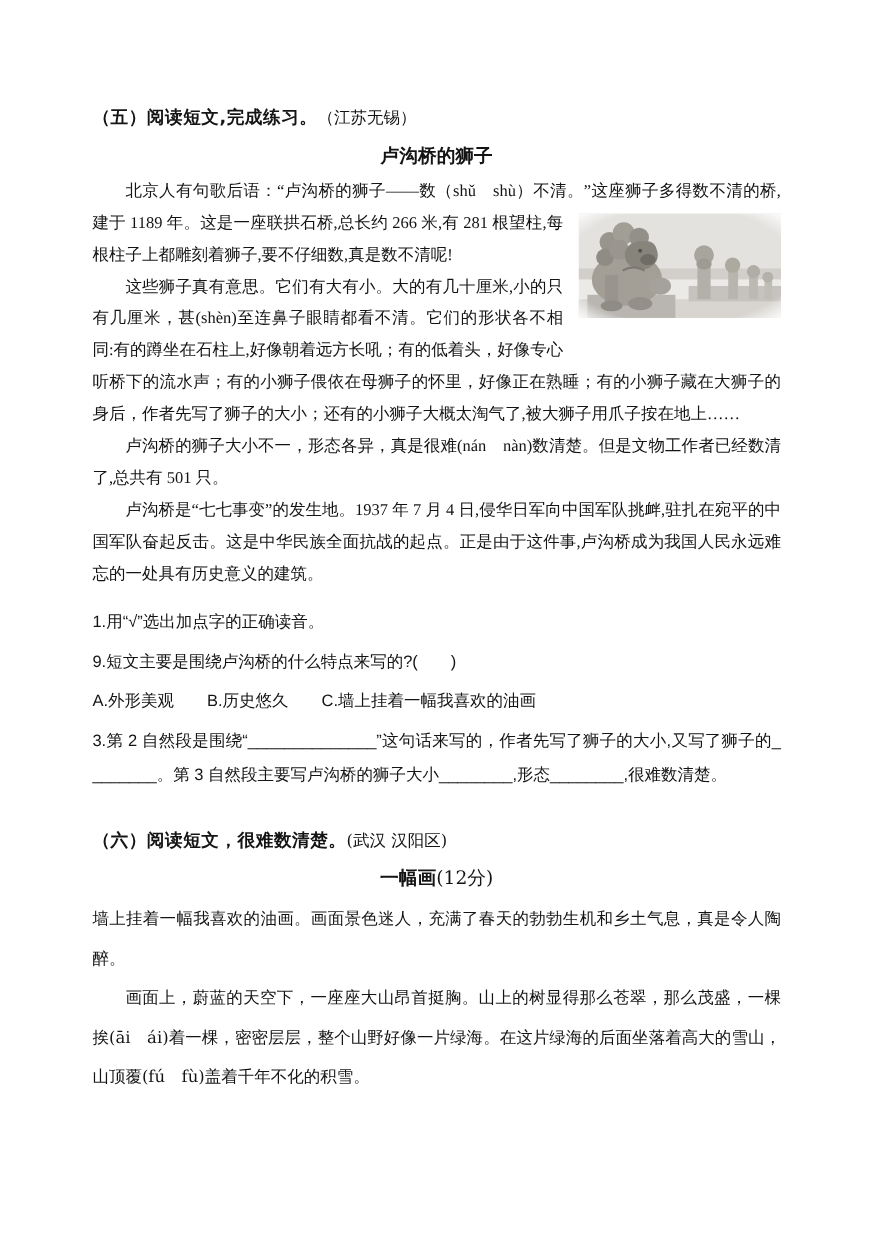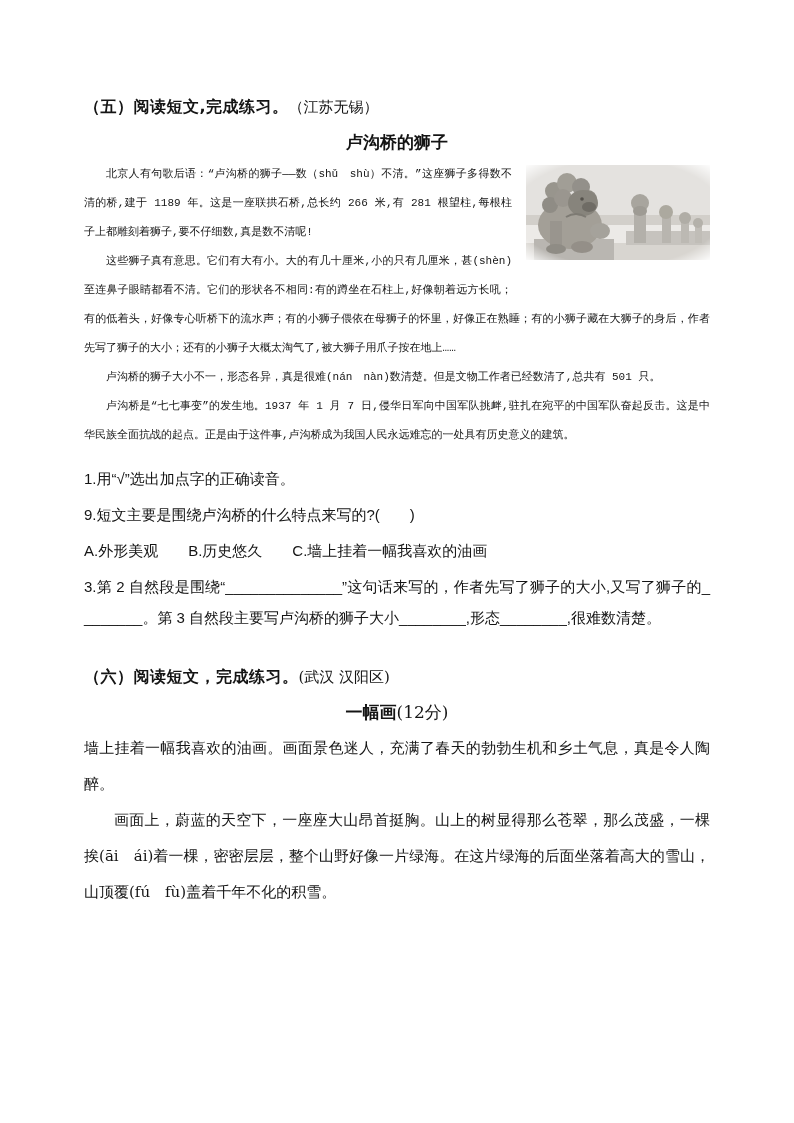--- a/index.html
+++ b/index.html
@@ -18,21 +18,21 @@
     font-family:"DejaVu Serif",serif;
   }
   
   .passage-title{
     text-align:center;font-family:"DejaVu Serif",serif;font-weight:bold;
     font-size:17px;line-height:22px;margin:13px 0 7px 0;
   }
   .passage-title .score{font-weight:normal;font-family:"DejaVu Serif",serif;}
   
   .passage{
-    font-family:Liberation Mono, monospace;font-size:11px;line-height:29px;
+    font-family:Liberation Serif, serif;font-size:15px;line-height:29px;
     text-align:justify;word-break:break-all;
   }
   .passage p{margin:0;}
   .indent{text-indent:2em;}
   
   .lion-float{
     float:right;width:184px;height:95px;margin:5px 0 26px 14px;
   }
   .lion-float svg{display:block;width:184px;height:95px;}
   
@@ -103,32 +103,32 @@
           <ellipse cx="56" cy="82" rx="11" ry="6" fill="#948f88"></ellipse>
           <ellipse cx="74" cy="66" rx="10" ry="8" fill="#a5a29b"></ellipse>
           <path d="M40 52 Q50 46 60 52" stroke="#7d7a73" stroke-width="2" fill="none"></path>
 
           <rect width="184" height="95" fill="url(#fade)"></rect>
         </svg>
       </span><span>清的桥,建于 1189 年。这是一座联拱石桥,总长约 266 米,有 281 根望柱,每根柱子上都雕刻着狮子,要不仔细数,真是数不清呢!</span>
     </p>
     <p class="indent">这些狮子真有意思。它们有大有小。大的有几十厘米,小的只有几厘米，甚(shèn)至连鼻子眼睛都看不清。它们的形状各不相同:有的蹲坐在石柱上,好像朝着远方长吼；有的低着头，好像专心听桥下的流水声；有的小狮子偎依在母狮子的怀里，好像正在熟睡；有的小狮子藏在大狮子的身后，作者先写了狮子的大小；还有的小狮子大概太淘气了,被大狮子用爪子按在地上……</p>
     <p class="indent">卢沟桥的狮子大小不一，形态各异，真是很难(nán　nàn)数清楚。但是文物工作者已经数清了,总共有 501 只。</p>
-    <p class="indent">卢沟桥是“七七事变”的发生地。1937 年 1 月 7 日,侵华日军向中国军队挑衅,驻扎在宛平的中国军队奋起反击。这是中华民族全面抗战的起点。正是由于这件事,卢沟桥成为我国人民永远难忘的一处具有历史意义的建筑。</p>
+    <p class="indent">卢沟桥是“七七事变”的发生地。1937 年 7 月 4 日,侵华日军向中国军队挑衅,驻扎在宛平的中国军队奋起反击。这是中华民族全面抗战的起点。正是由于这件事,卢沟桥成为我国人民永远难忘的一处具有历史意义的建筑。</p>
   </div>
 
   <div class="questions">
     <div class="q">1.用“√”选出加点字的正确读音。</div>
     <div class="q">9.短文主要是围绕卢沟桥的什么特点来写的?(　　)</div>
     <div class="q">A.外形美观　　B.历史悠久　　C.墙上挂着一幅我喜欢的油画</div>
     <div class="q">3.第 2 自然段是围绕“______________”这句话来写的，作者先写了狮子的大小,又写了狮子的________。第 3 自然段主要写卢沟桥的狮子大小________,形态________,很难数清楚。</div>
   </div>
 
   <div class="sec-header sec6">
-    <span>（六）阅读短文，完成练习。</span><span class="source">(武汉 汉阳区)</span>
+    <span>（六）阅读短文，很难数清楚。</span><span class="source">(武汉 汉阳区)</span>
   </div>
 
   <div class="passage-title">
     <span>一幅画</span><span class="score">(12分)</span>
   </div>
 
   <div class="passage6">
     <p>墙上挂着一幅我喜欢的油画。画面景色迷人，充满了春天的勃勃生机和乡土气息，真是令人陶醉。</p>
     <p class="indent">画面上，蔚蓝的天空下，一座座大山昂首挺胸。山上的树显得那么苍翠，那么茂盛，一棵挨(āi　ái)着一棵，密密层层，整个山野好像一片绿海。在这片绿海的后面坐落着高大的雪山，山顶覆(fú　fù)盖着千年不化的积雪。</p>
   </div>

